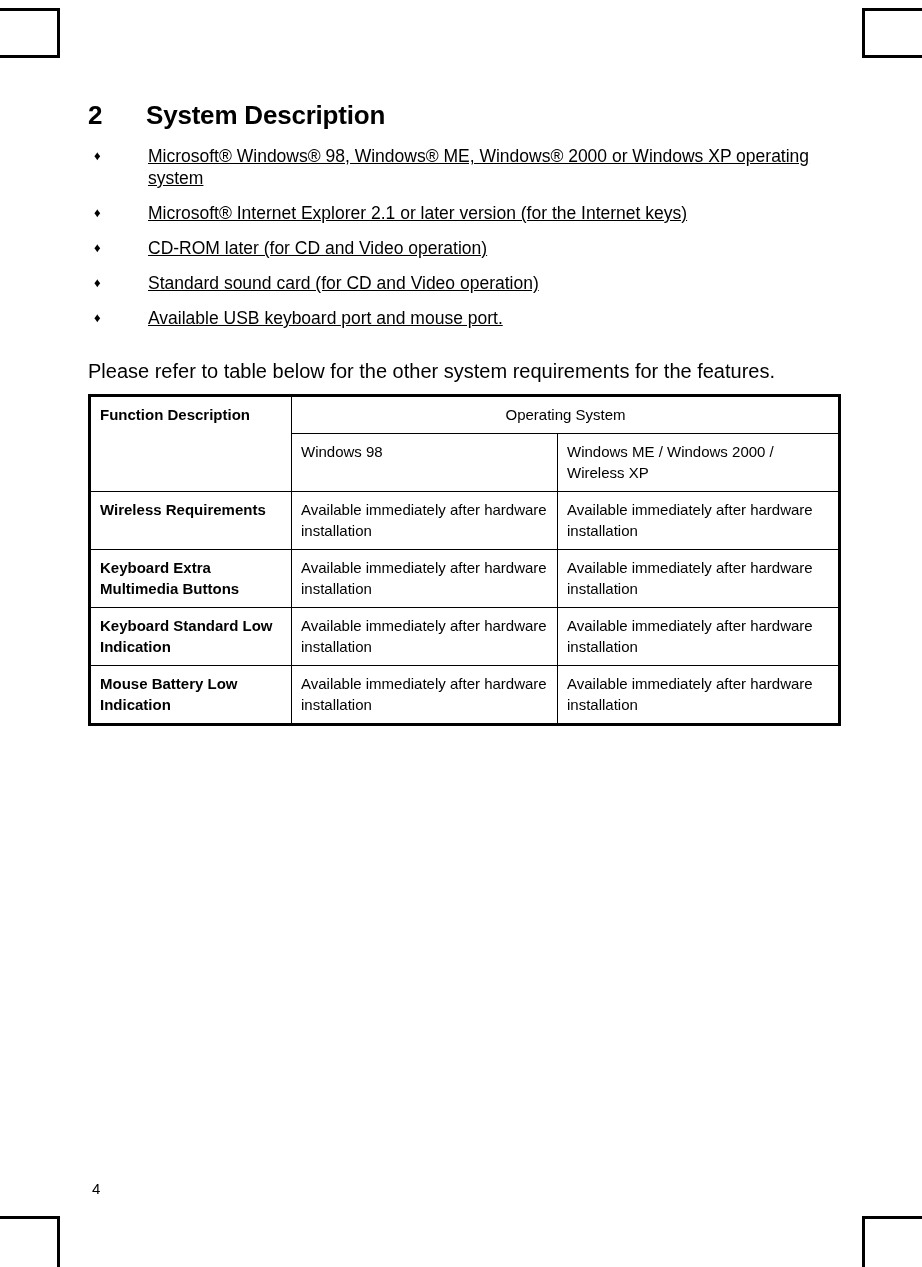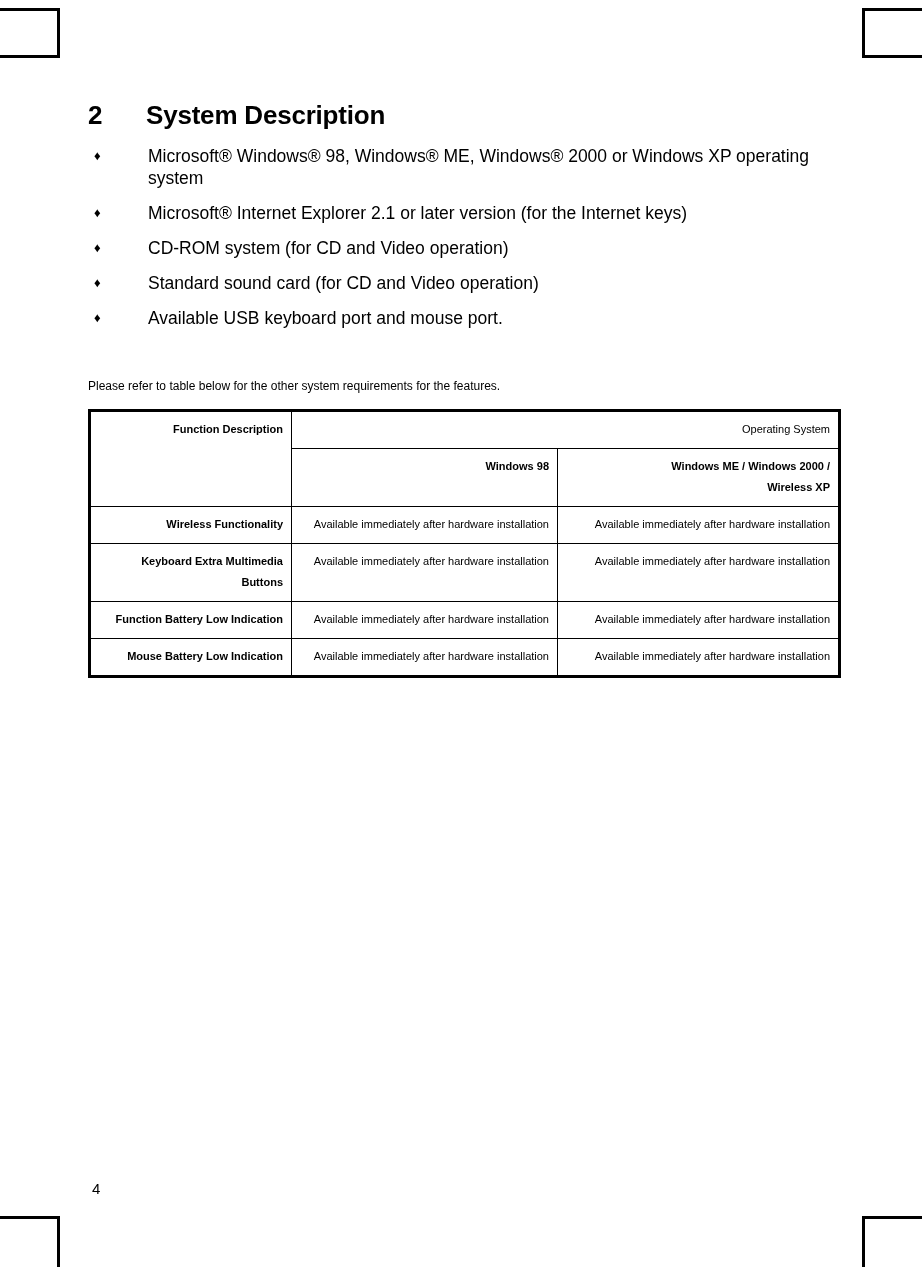--- a/index.html
+++ b/index.html
@@ -71,60 +71,60 @@
     flex: 0 0 60px;
     width: 60px;
     font-size: 13px;
     line-height: 22px;
     padding-left: 6px;
     box-sizing: border-box;
   }
   .bullet-text {
     flex: 1 1 auto;
     max-width: 692px;
+    text-decoration: underline;
   }
 
   
   .intro {
-    font-size: 12px;
-    line-height: 22px;
-    margin: 46px 0 12px 0;
+    font-size: 20px;
+    line-height: 22px;
+    margin: 31px 0 12px 0;
   }
 
   
   table.req-table {
     border-collapse: collapse;
     width: 750px;
     table-layout: fixed;
     border: 3px solid #000000;
   }
   table.req-table td {
     border: 1px solid #000000;
     vertical-align: top;
     padding: 7px 8px 8px 9px;
-    font-size: 11px;
+    font-size: 15px;
     line-height: 21px;
     background: #ffffff;
-    text-align: right;
   }
   td.cell-shaded {
     background: #e3e3e3;
     font-weight: bold;
   }
   td.cell-oshead {
     background: #e3e3e3;
     font-weight: normal;
     text-align: center;
     font-size: 17px;
     padding-top: 7px;
     padding-bottom: 7px;
   }
   td.cell-subhead {
     background: #e3e3e3;
-    font-weight: bold;
+    font-weight: normal;
     font-size: 16px;
     line-height: 31px;
     padding-top: 4px;
     padding-bottom: 6px;
   }
   td.cell-funcdesc {
     background: #e3e3e3;
     font-weight: bold;
     font-size: 17px;
     line-height: 22px;
@@ -167,21 +167,21 @@
       <li class="bullet-item">
         <span class="bullet-glyph">♦</span>
         <span class="bullet-text">Microsoft® Windows® 98, Windows® ME, Windows® 2000 or Windows XP operating system</span>
       </li>
       <li class="bullet-item">
         <span class="bullet-glyph">♦</span>
         <span class="bullet-text">Microsoft® Internet Explorer 2.1 or later version (for the Internet keys)</span>
       </li>
       <li class="bullet-item">
         <span class="bullet-glyph">♦</span>
-        <span class="bullet-text">CD-ROM system (for CD and Video operation)</span>
+        <span class="bullet-text">CD-ROM later (for CD and Video operation)</span>
       </li>
       <li class="bullet-item">
         <span class="bullet-glyph">♦</span>
         <span class="bullet-text">Standard sound card (for CD and Video operation)</span>
       </li>
       <li class="bullet-item">
         <span class="bullet-glyph">♦</span>
         <span class="bullet-text">Available USB keyboard port and mouse port.</span>
       </li>
     </ul>
@@ -201,33 +201,33 @@
         </tr>
         <tr>
           <td class="cell-subhead">Windows 98</td>
           <td class="cell-subhead">
             <span>Windows ME / Windows 2000 /</span><br>
             <span>Wireless XP</span>
           </td>
         </tr>
 
         <tr>
-          <td class="cell-shaded">Wireless Functionality</td>
+          <td class="cell-shaded">Wireless Requirements</td>
           <td>Available immediately after hardware installation</td>
           <td>Available immediately after hardware installation</td>
         </tr>
 
         <tr class="row-tall">
           <td class="cell-shaded">Keyboard Extra Multimedia Buttons</td>
           <td>Available immediately after hardware installation</td>
           <td>Available immediately after hardware installation</td>
         </tr>
 
         <tr>
-          <td class="cell-shaded">Function Battery Low Indication</td>
+          <td class="cell-shaded">Keyboard Standard Low Indication</td>
           <td>Available immediately after hardware installation</td>
           <td>Available immediately after hardware installation</td>
         </tr>
 
         <tr>
           <td class="cell-shaded">Mouse Battery Low Indication</td>
           <td>Available immediately after hardware installation</td>
           <td>Available immediately after hardware installation</td>
         </tr>
       </tbody>

